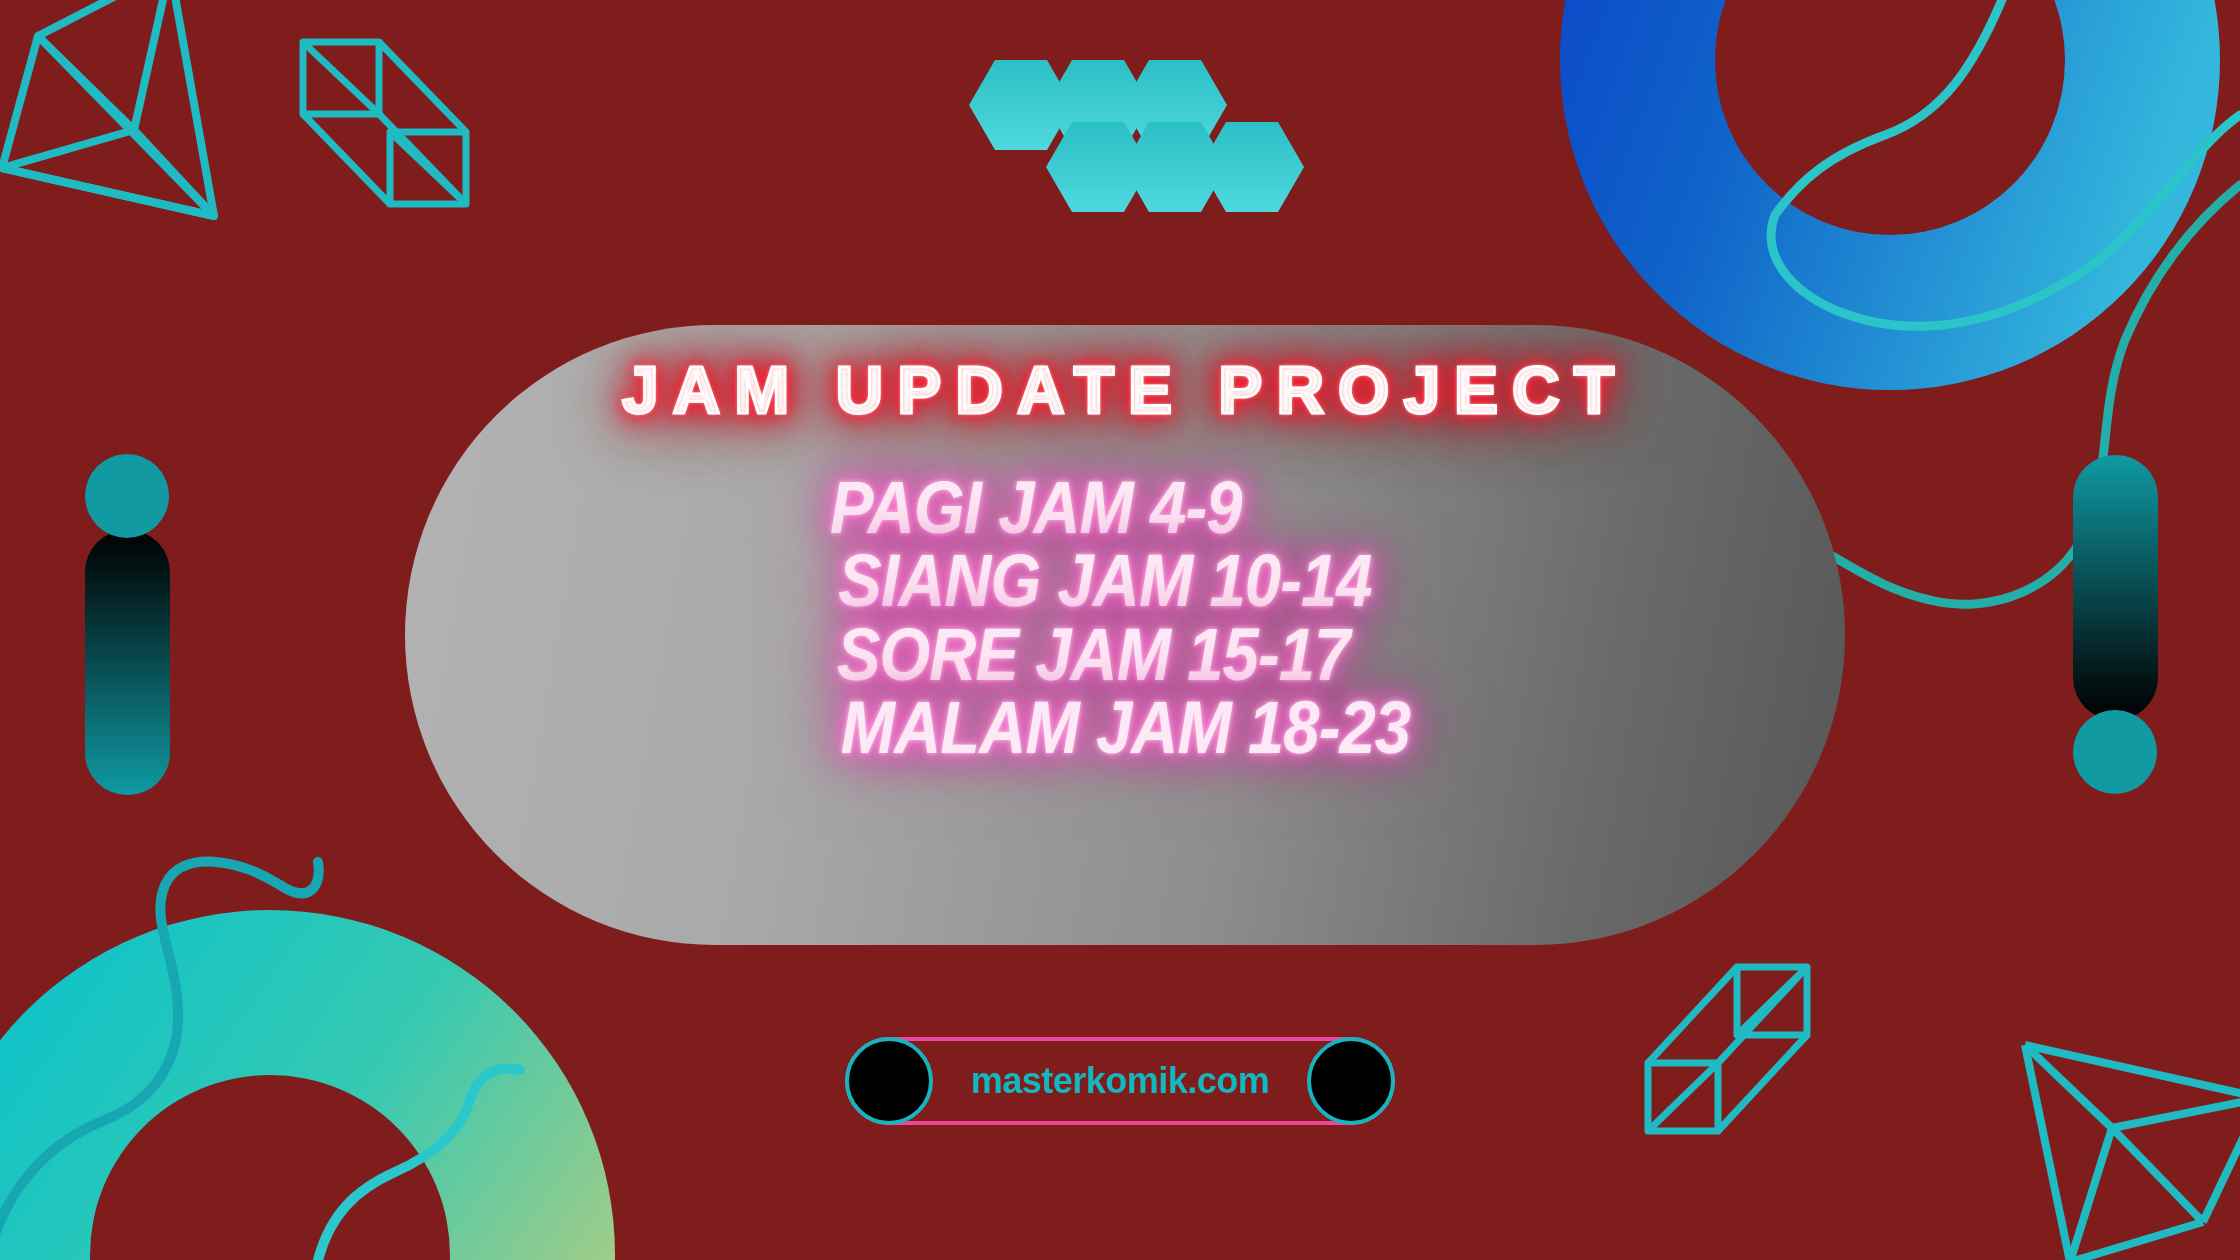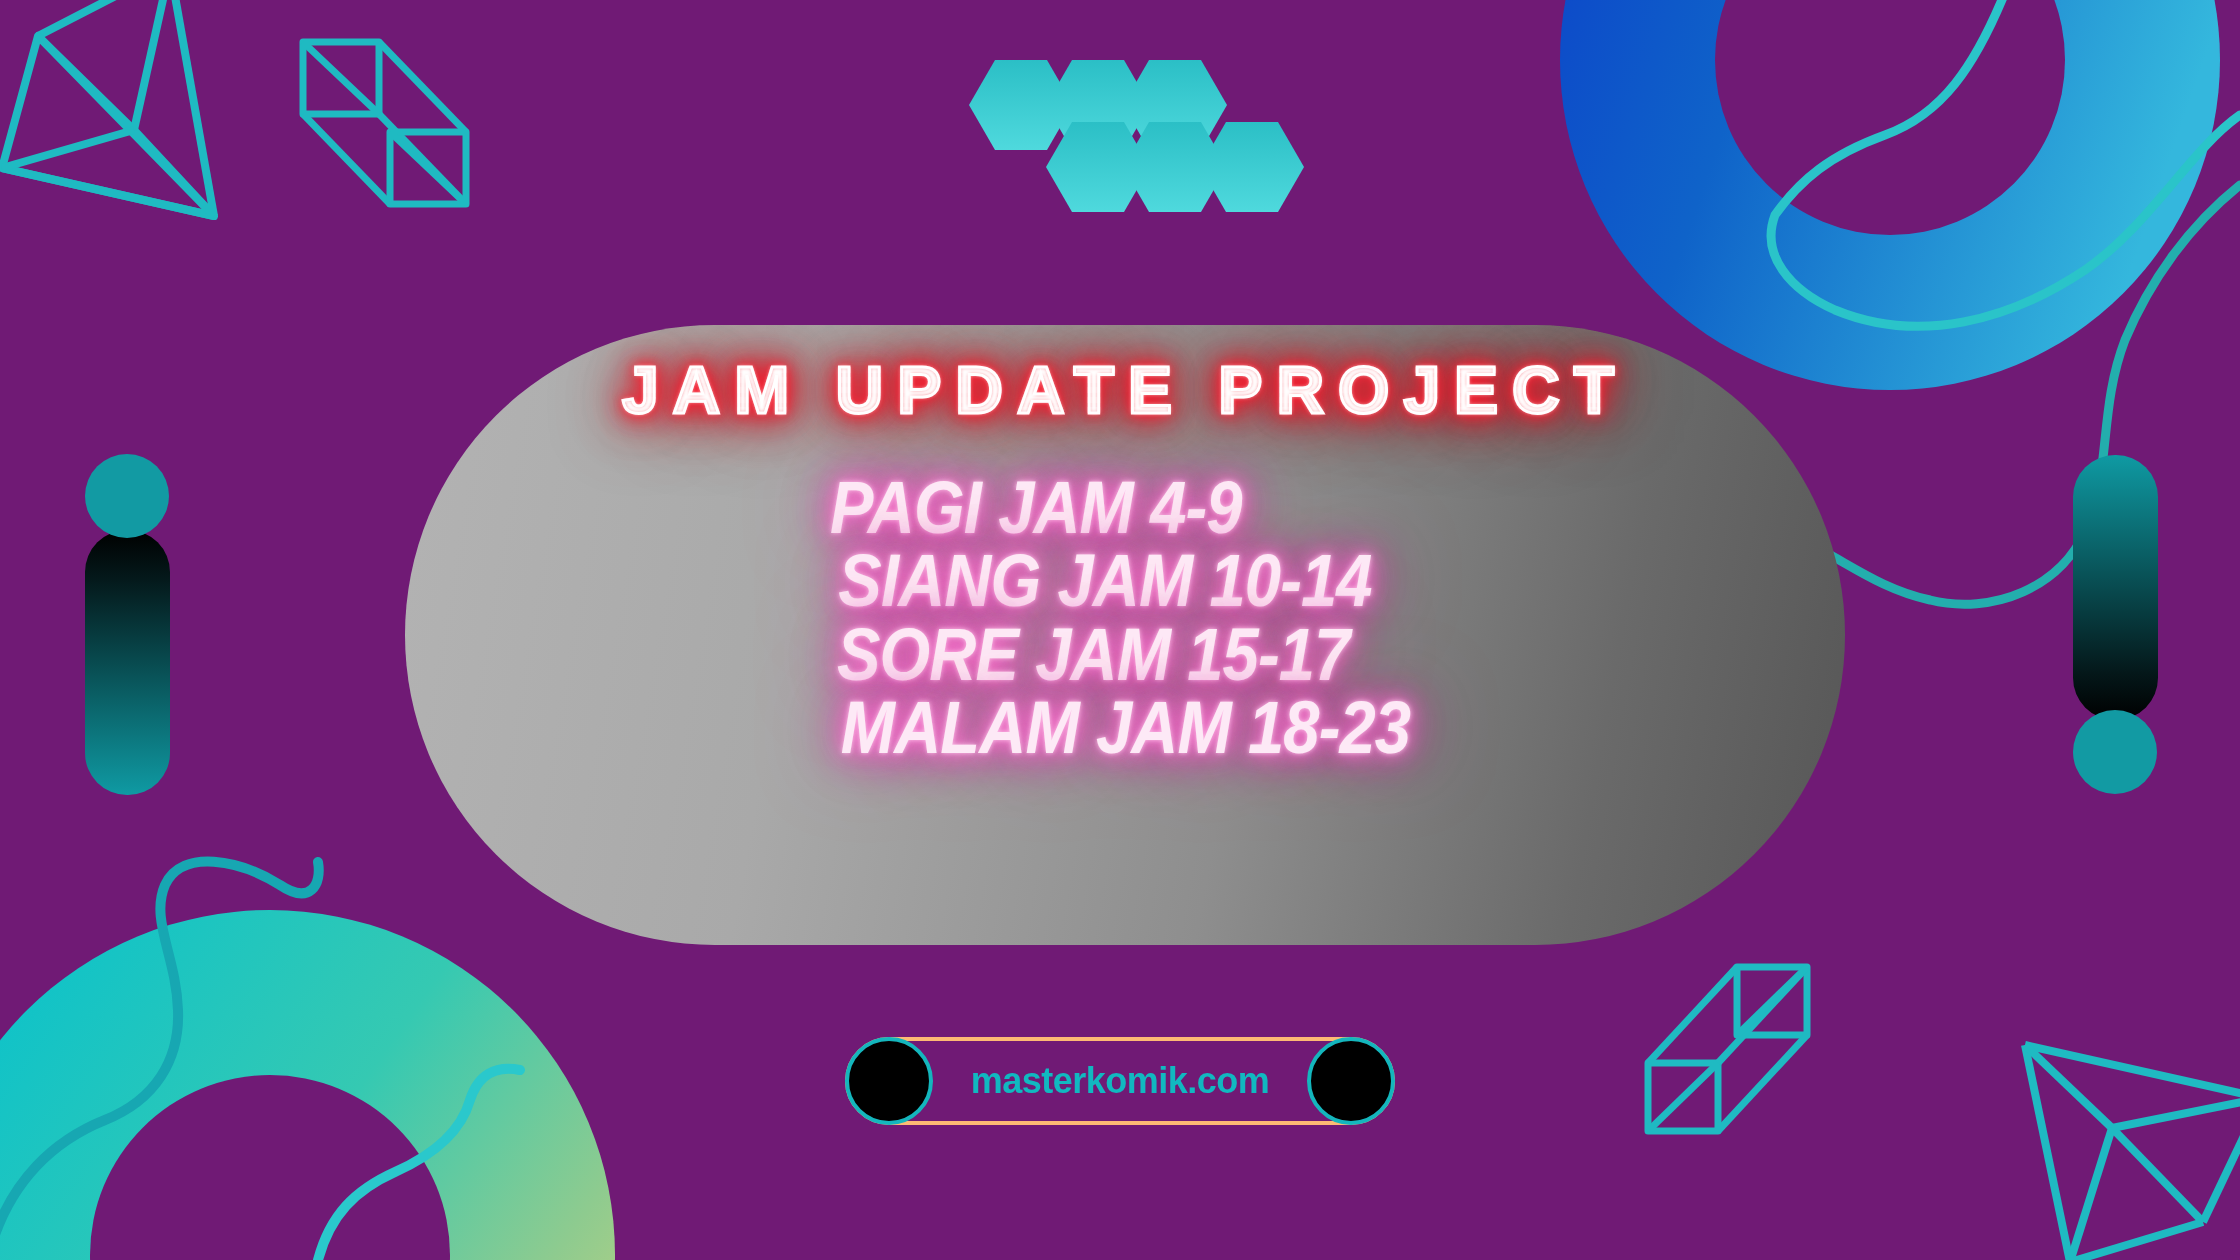--- a/index.html
+++ b/index.html
@@ -4,21 +4,21 @@
 <style>
   html, body {
     margin: 0;
     padding: 0;
     background: #000000;
   }
   #stage {
     position: relative;
     width: 2240px;
     height: 1260px;
-    background: #701a75;
+    background: #7f1d1d;
     overflow: hidden;
     font-family: "Liberation Sans", sans-serif;
   }
 
   
   .bg-layer {
     position: absolute;
     inset: 0;
     width: 2240px;
     height: 1260px;
@@ -114,21 +114,21 @@
       0 0 90px rgba(196,32,150,0.65);
   }
 
   
   .url-badge {
     position: absolute;
     left: 845px;
     top: 1037px;
     width: 550px;
     height: 88px;
-    border: 4px solid #fdba74;
+    border: 4px solid #ec4899;
     border-radius: 44px;
     box-sizing: border-box;
     display: flex;
     align-items: center;
     justify-content: center;
     z-index: 6;
   }
   .url-badge .cap {
     position: absolute;
     top: -4px;

